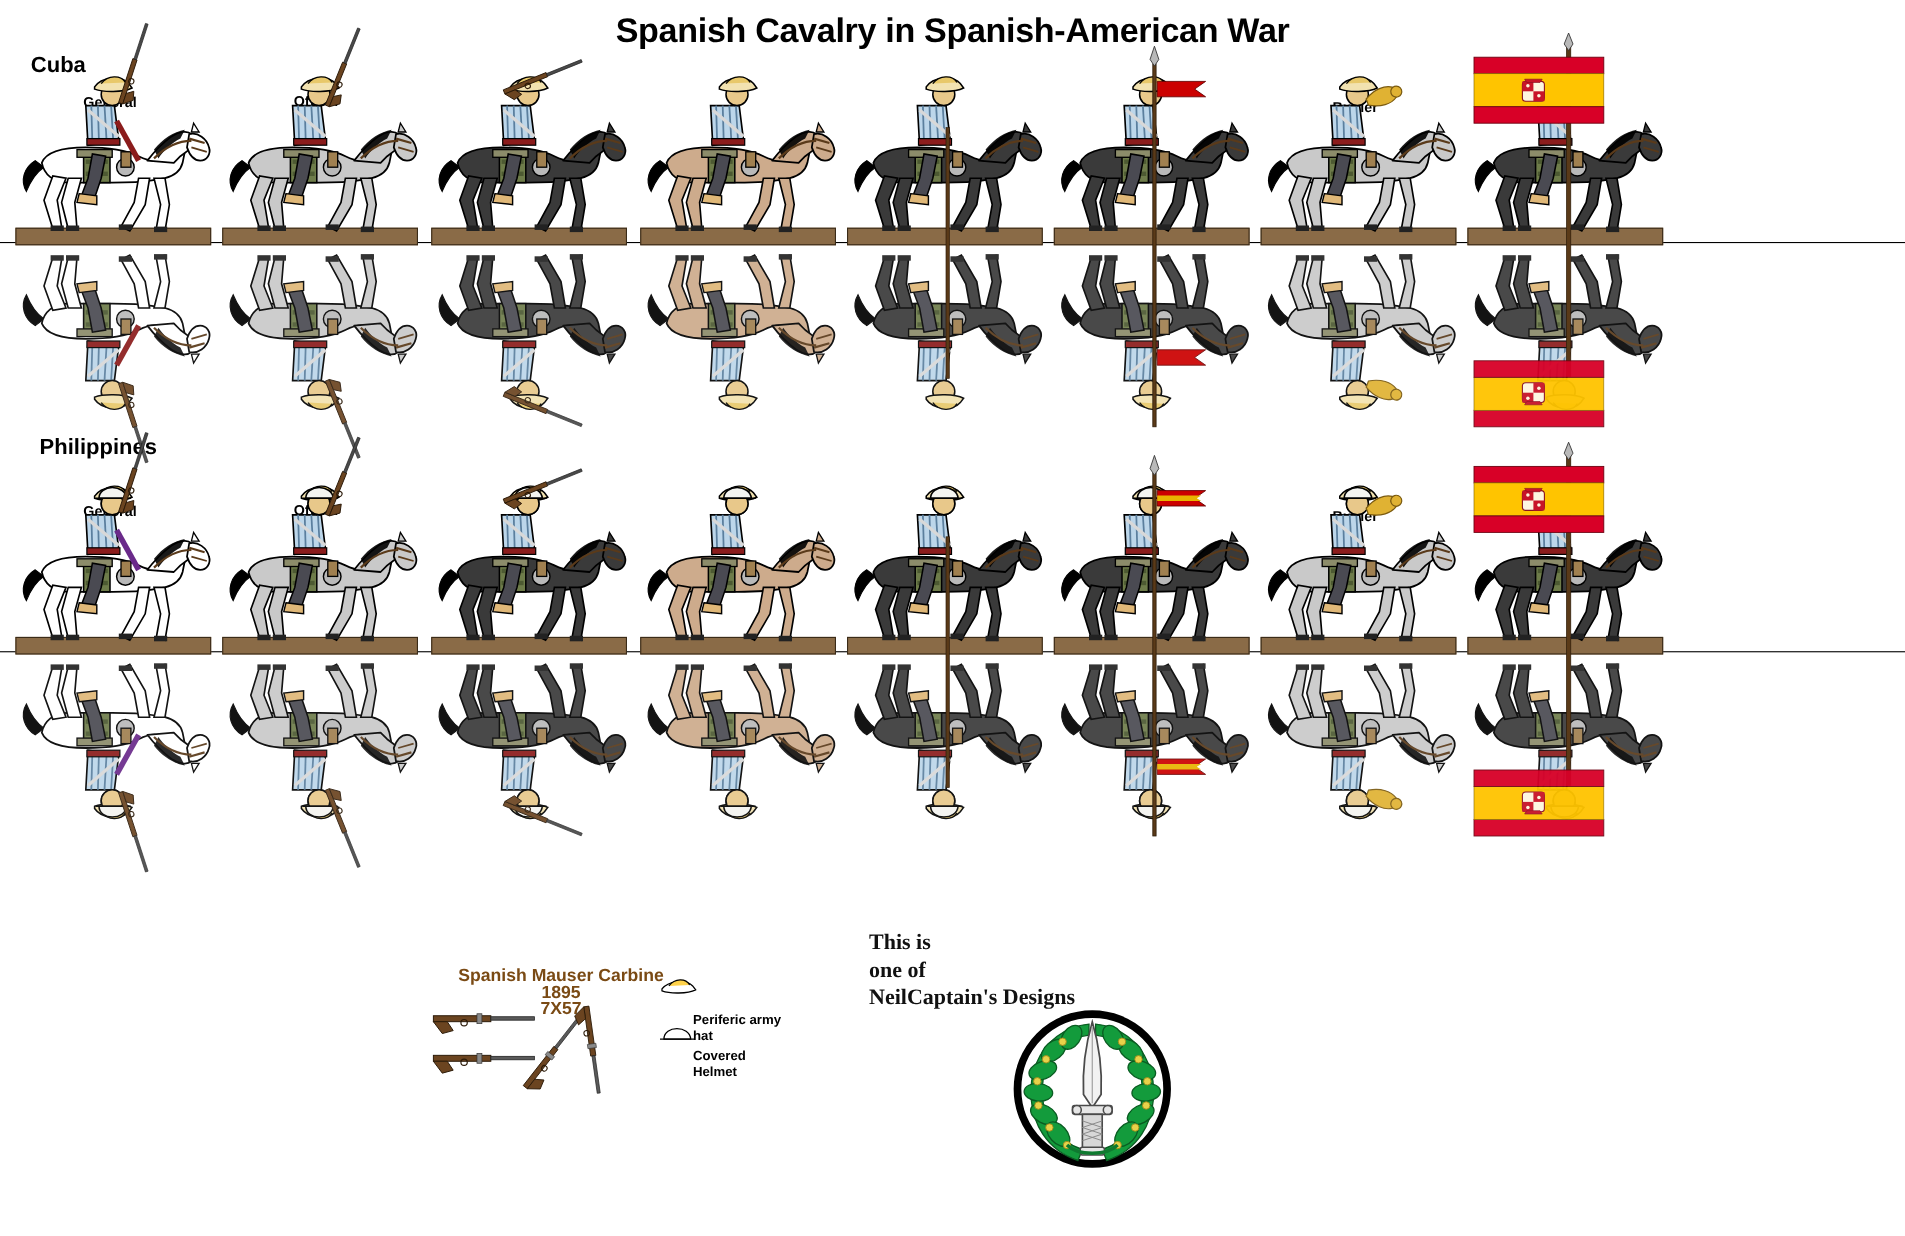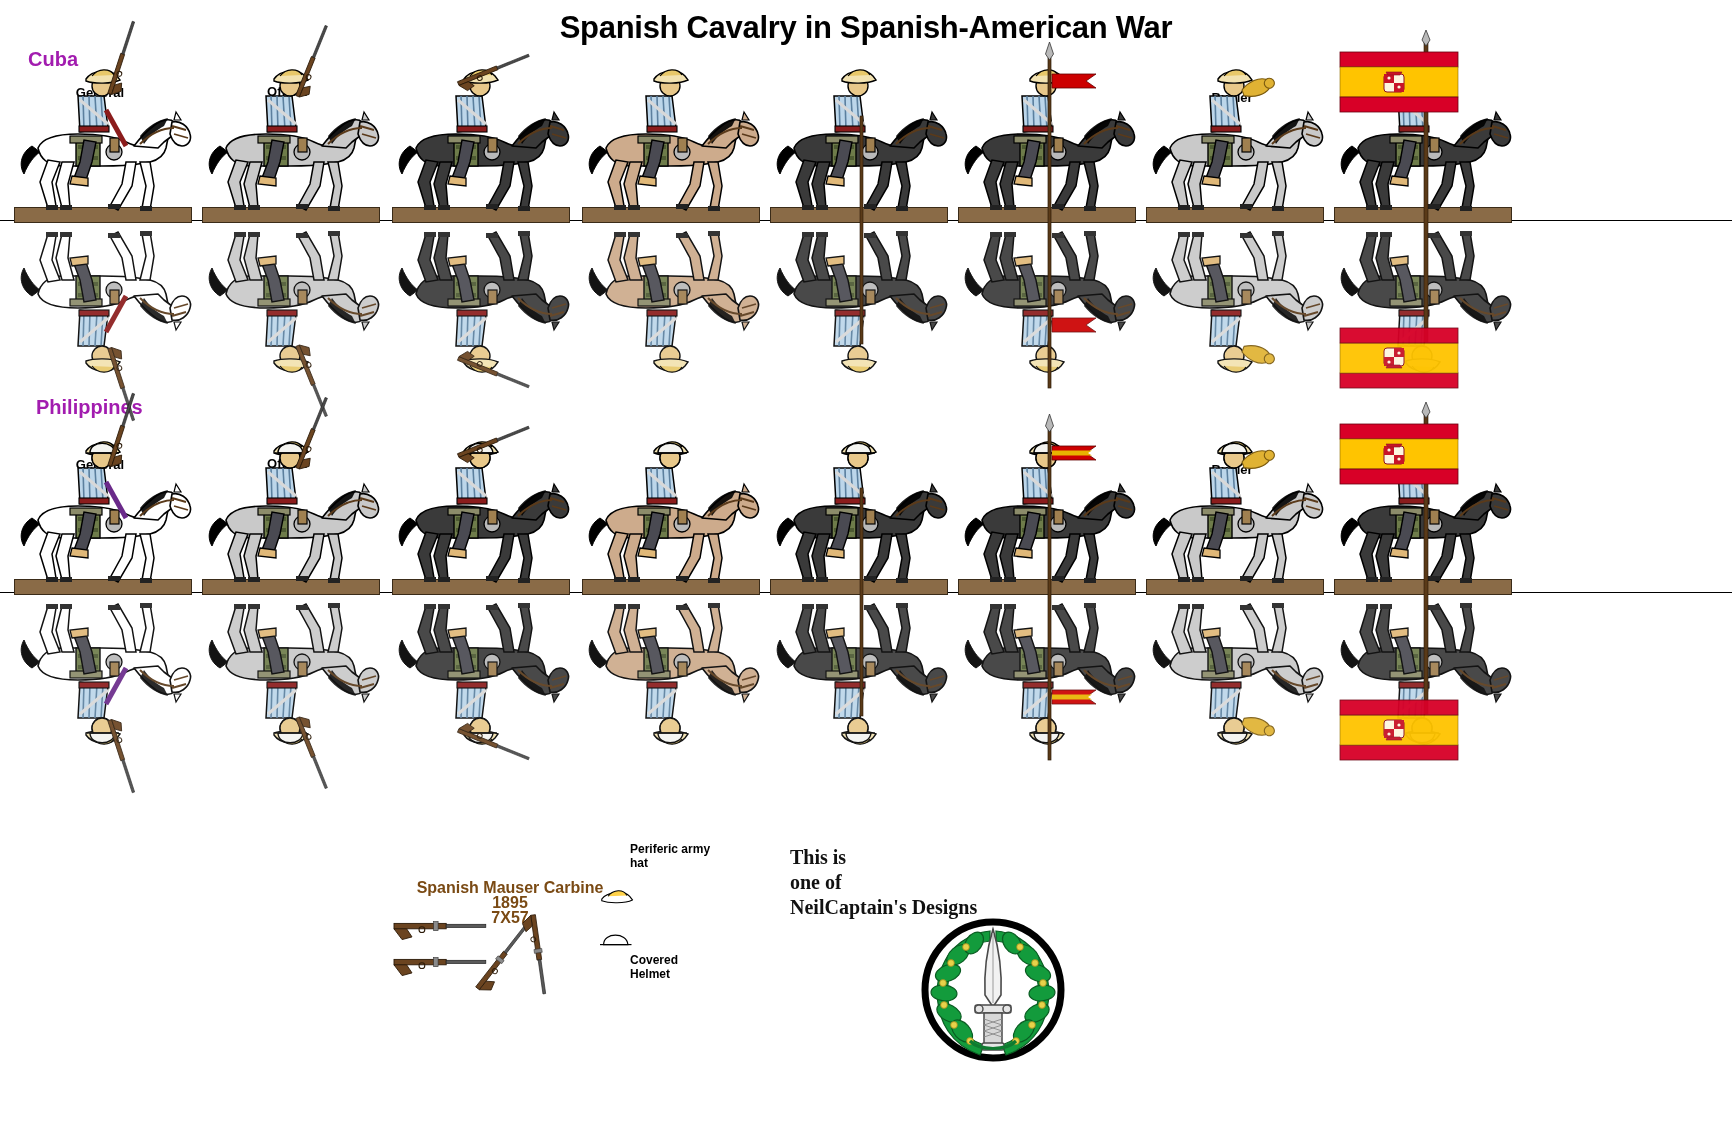--- a/index.html
+++ b/index.html
@@ -1,21 +1,21 @@
 <!DOCTYPE html>
 <html><head>
 <meta charset="utf-8">
 <style>
   html,body{margin:0;padding:0;background:#ffffff;}
   body{width:1732px;height:1124px;position:relative;overflow:hidden;
        font-family:"Liberation Sans","DejaVu Sans",sans-serif;}
   .abs{position:absolute;}
   #title{top:10px;left:0;width:1732px;text-align:center;
          font-size:31px;font-weight:bold;color:#000;letter-spacing:-0.3px;}
-  .section-label{font-size:20px;font-weight:bold;color:#a21caf;}
+  .section-label{font-size:20px;font-weight:bold;color:#000000;}
   .fig-label{font-size:13px;font-weight:bold;color:#000;text-align:center;}
   .ground{background:#8a6b47;border:1px solid #3a2b18;height:14px;}
   .hline{background:#000;height:1px;}
   .legend-title{font-size:16px;font-weight:bold;color:#7a4a14;text-align:center;line-height:15px;}
   .legend-item{font-size:12px;font-weight:bold;color:#000;line-height:14px;}
   .brand{font-family:"Liberation Serif","DejaVu Serif",serif;font-weight:bold;
          font-size:20px;color:#111;line-height:25px;}
   svg{display:block;overflow:visible;}
 </style>
 </head>
@@ -531,21 +531,21 @@
   <g transform="translate(78,2) rotate(82) scale(0.78)">
       <use href="#lgCarbine"></use>
     </g>
 </svg>
 
 <svg class="abs" style="left:600px;top:890px;" width="40" height="24">
   <g transform="scale(0.9)">
       <use href="#lgPeriferic"></use>
     </g>
 </svg>
-<div class="abs legend-item" style="left:630px;top:842px;width:120px;">
+<div class="abs legend-item" style="left:630px;top:920px;width:120px;">
   <div>Periferic army</div>
   <div>hat</div>
 </div>
 
 <svg class="abs" style="left:600px;top:932px;" width="40" height="26">
   <g transform="scale(0.9)">
       <use href="#lgHelmet"></use>
     </g>
 </svg>
 <div class="abs legend-item" style="left:630px;top:953px;width:120px;">

